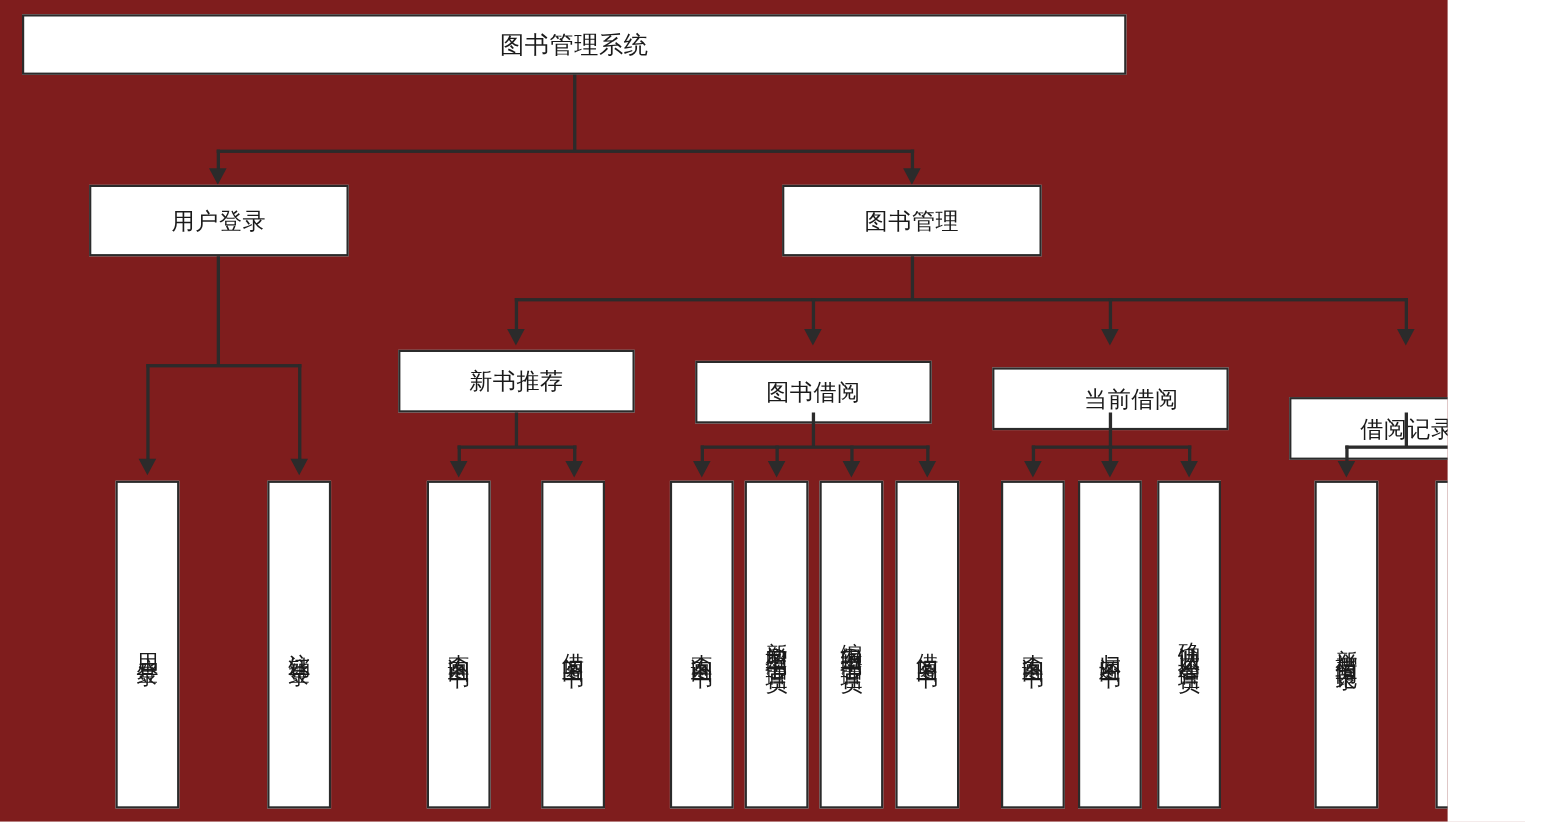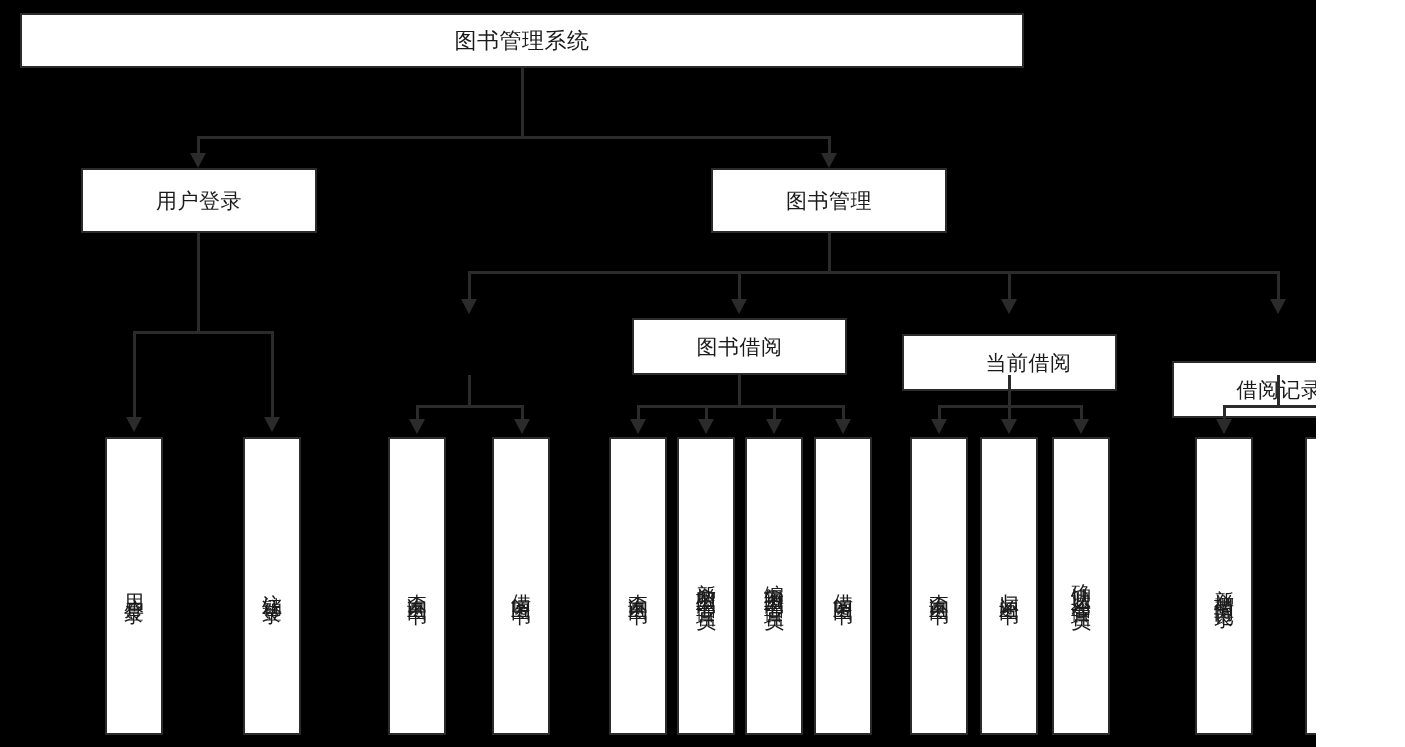--- a/index.html
+++ b/index.html
@@ -8,21 +8,21 @@
     padding: 0;
     background: #ffffff;
   }
   body {
     font-family: "DejaVu Sans", "Liberation Sans", sans-serif;
   }
   #canvas {
     position: relative;
     width: 1316px;
     height: 747px;
-    background: #000000;
+    background: #7f1d1d;
     overflow: hidden;
   }
   
   .node {
     position: absolute;
     box-sizing: border-box;
     background: #ffffff;
     border: 2px solid #2b2b2b;
     display: flex;
     align-items: center;
@@ -113,21 +113,24 @@
   <div class="ln h" style="left:468px; top:271px; width:812px; height:3px;"></div>
   <div class="ln v" style="left:468px; top:271px; width:3px; height:30px;"></div>
   <div class="arrow" style="left:461px; top:299px;"></div>
   <div class="ln v" style="left:738px; top:271px; width:3px; height:30px;"></div>
   <div class="arrow" style="left:731px; top:299px;"></div>
   <div class="ln v" style="left:1008px; top:271px; width:3px; height:30px;"></div>
   <div class="arrow" style="left:1001px; top:299px;"></div>
   <div class="ln v" style="left:1277px; top:271px; width:3px; height:30px;"></div>
   <div class="arrow" style="left:1270px; top:299px;"></div>
 
-  <div class="node h" style="left:632px; top:318px; width:215px; height:57px;">
+  <div class="node h" style="left:362px; top:318px; width:215px; height:57px;">
+    <span>新书推荐</span>
+  </div>
+  <div class="node h" style="left:632px; top:328px; width:215px; height:57px;">
     <span>图书借阅</span>
   </div>
   <div class="node h" style="left:902px; top:334px; width:215px; height:57px;padding-left:38px;">
     <span>当前借阅</span>
   </div>
   <div class="node h" style="left:1172px; top:318px; width:215px; height:57px;margin-top:43px;">
     <span>借阅记录</span>
   </div>
 
   <div class="ln v" style="left:468px; top:375px; width:3px; height:32px;"></div>

